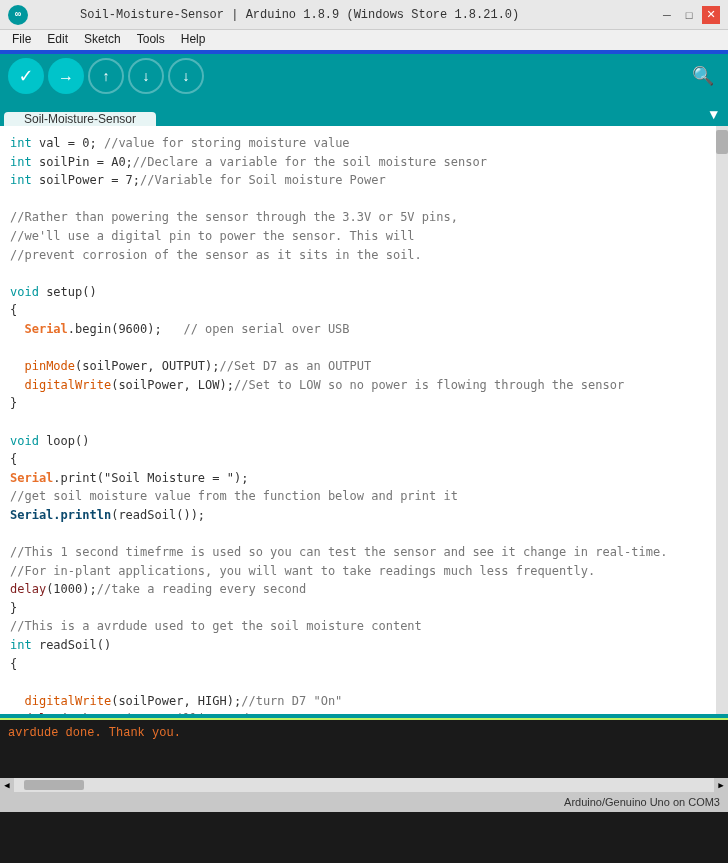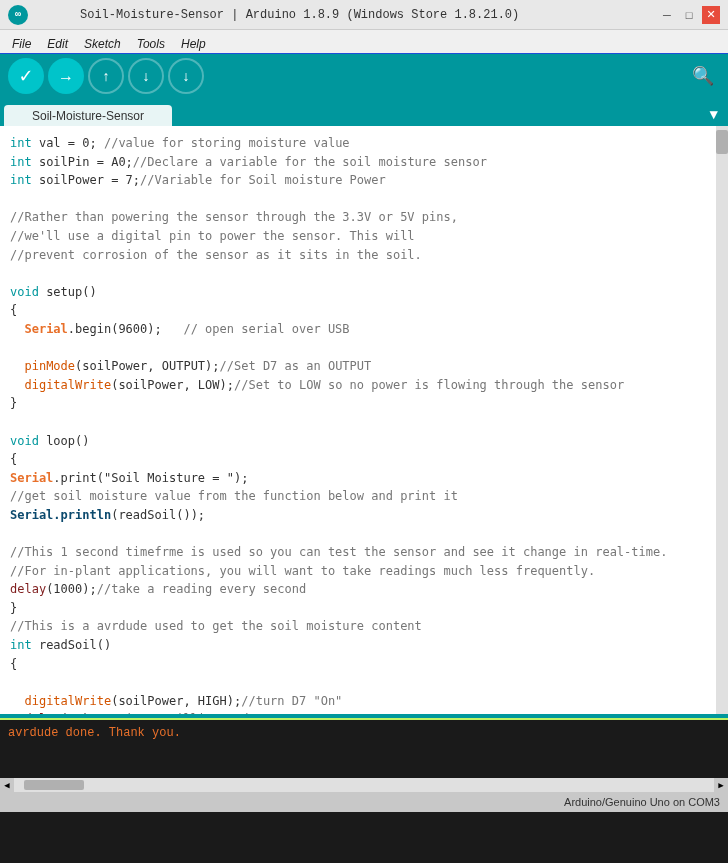--- a/index.html
+++ b/index.html
@@ -45,24 +45,23 @@
       font-size: 11px;
       display: flex; align-items: center; justify-content: center;
       color: #444;
     }
 
     
     #menu-bar {
       background: #f0f0f0;
       height: 24px;
       display: flex;
-      align-items: flex-end;
+      align-items: flex-start;
       padding: 0 4px;
-      border-bottom: 1px solid #1d4ed8;
-      font-style: italic;
+      border-bottom: 4px solid #1d4ed8;
     }
     .menu-item {
       font-family: Arial, sans-serif;
       font-size: 12px;
       padding: 2px 8px;
       cursor: pointer;
       color: #222;
     }
 
     
@@ -95,27 +94,27 @@
     #tab-bar {
       background: #00979d;
       height: 28px;
       display: flex;
       align-items: flex-end;
       padding: 0 4px;
       justify-content: space-between;
     }
     .tab {
       background: #e8f5f5;
-      padding: 4px 28px;
+      padding: 4px 20px;
       font-family: Arial, sans-serif;
       font-size: 12px;
       color: #333;
       border-radius: 4px 4px 0 0;
       cursor: pointer;
-      height: 21px;
+      height: 14px;
       display: flex;
       align-items: center;
     }
     #tab-dropdown {
       color: white; font-size: 14px; padding: 2px 6px; cursor: pointer;
       height: 22px; display: flex; align-items: center;
     }
 
     
     #editor {

